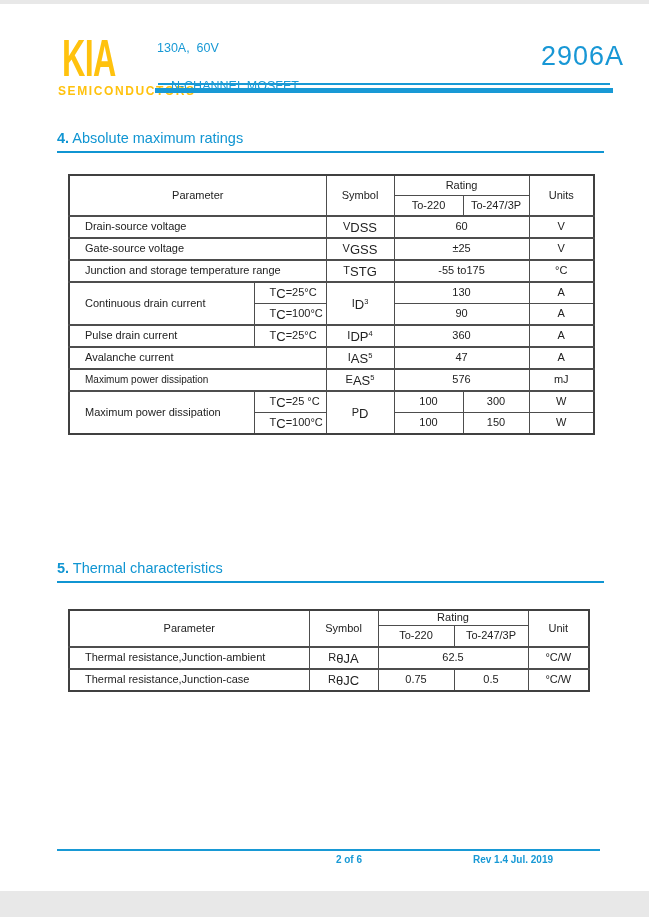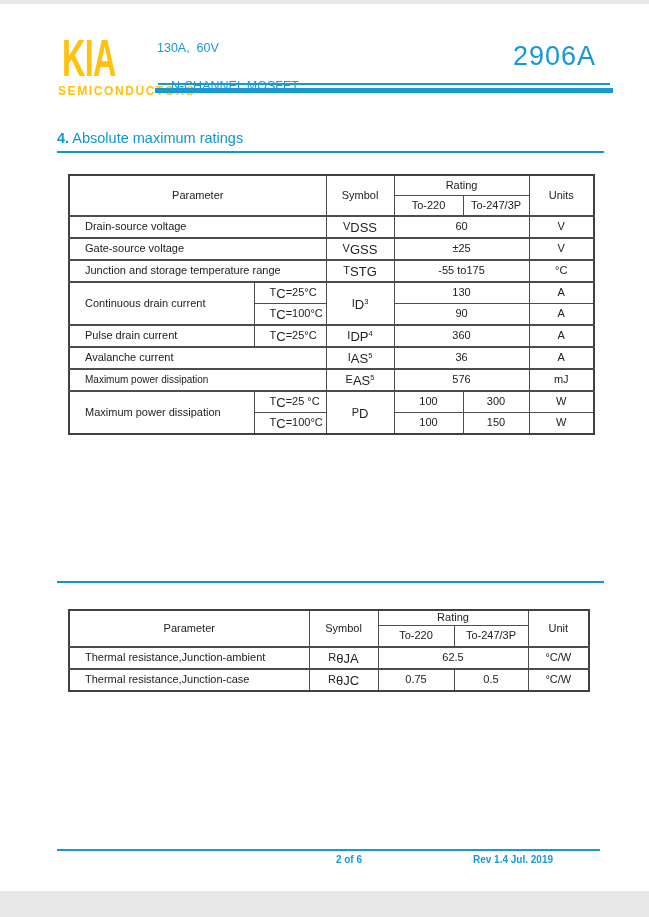--- a/index.html
+++ b/index.html
@@ -15,21 +15,21 @@
   }
   .logo-sub{
     position:absolute;left:58px;top:80px;font-size:12px;font-weight:bold;
     color:#ffc20e;letter-spacing:1.6px;
   }
   .prod-block{
     position:absolute;left:157px;top:35px;color:#1899d5;font-weight:normal;
     font-size:12.5px;line-height:19px;white-space:pre;
   }
   .part-number{
-    position:absolute;left:513px;top:37px;color:#1897d5;font-size:27px;
+    position:absolute;left:541px;top:37px;color:#1897d5;font-size:27px;
     letter-spacing:1px;font-weight:normal;
   }
   .rule-thin{position:absolute;left:158px;top:79px;width:452px;height:2px;background:#1899d5;}
   .rule-thick{position:absolute;left:155px;top:84px;width:458px;height:5px;background:#1899d5;}
   
   .section-heading{position:absolute;left:57px;color:#1095d2;font-size:14.5px;white-space:pre;}
   .section-heading .num{font-weight:bold;}
   .section-underline{position:absolute;left:57px;width:547px;height:2px;background:#1095d2;}
   
   table.t{
@@ -129,21 +129,21 @@
       <td class="l">Pulse drain current</td>
       <td class="l"><span>T</span><sub>C</sub><span>=25°C</span></td>
       <td><span>I</span><sub>DP</sub><sup>4</sup></td>
       <td colspan="2">360</td>
       <td>A</td>
     </tr>
 
     <tr class="mj">
       <td class="l" colspan="2">Avalanche current</td>
       <td><span>I</span><sub>AS</sub><sup>5</sup></td>
-      <td colspan="2">36</td>
+      <td colspan="2">47</td>
       <td>A</td>
     </tr>
 
     <tr class="mj">
       <td class="l small" colspan="2">Maximum power dissipation</td>
       <td><span>E</span><sub>AS</sub><sup>5</sup></td>
       <td colspan="2">576</td>
       <td>mJ</td>
     </tr>
 
@@ -157,20 +157,21 @@
     </tr>
     <tr>
       <td class="l"><span>T</span><sub>C</sub><span>=100°C</span></td>
       <td>100</td>
       <td>150</td>
       <td>W</td>
     </tr>
   </tbody>
     </table>
 
+  <div class="section-heading" style="top:556px;"><span class="num">5.</span><span> Thermal characteristics</span></div>
   <div class="section-underline" style="top:577px;"></div>
 
   <table class="t" style="left:68px;top:605px;width:520px;">
     <colgroup>
       <col style="width:240px">
         <col style="width:69px">
         <col style="width:76px">
       <col style="width:74px">
         <col style="width:61px">
     </colgroup>

